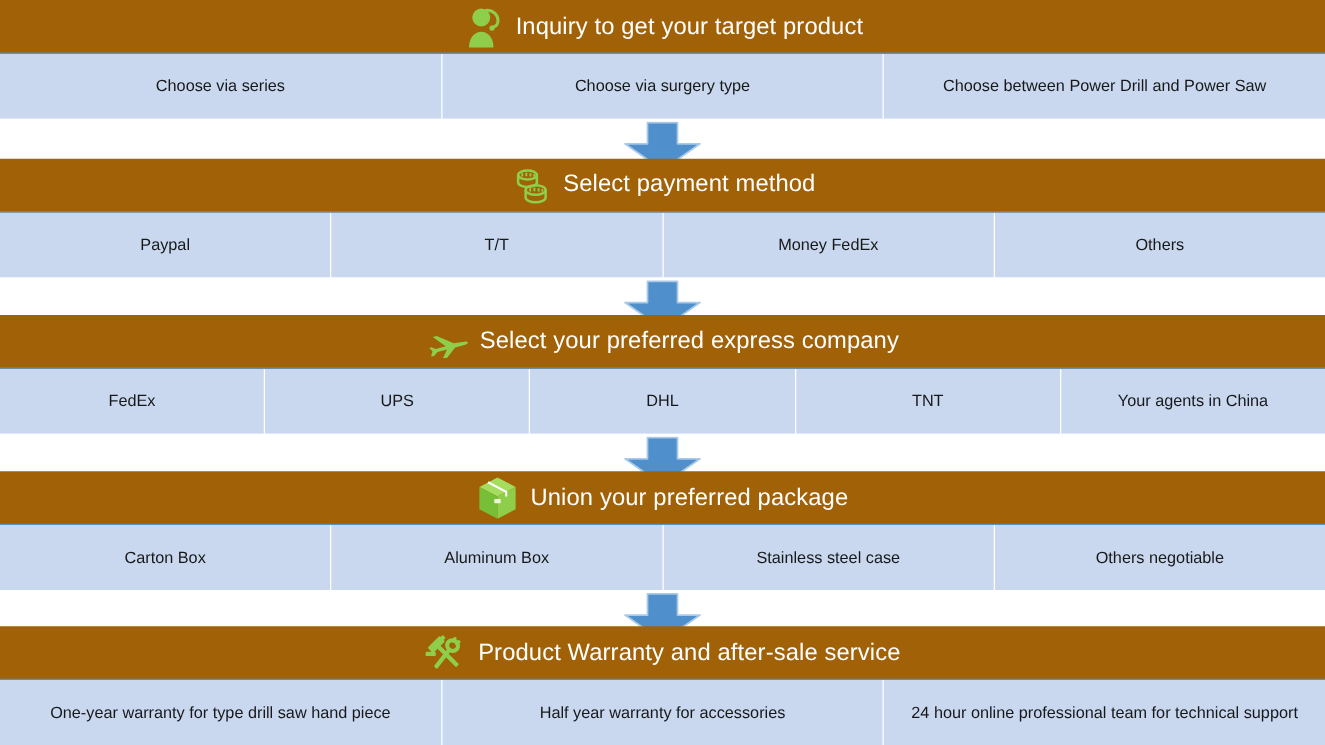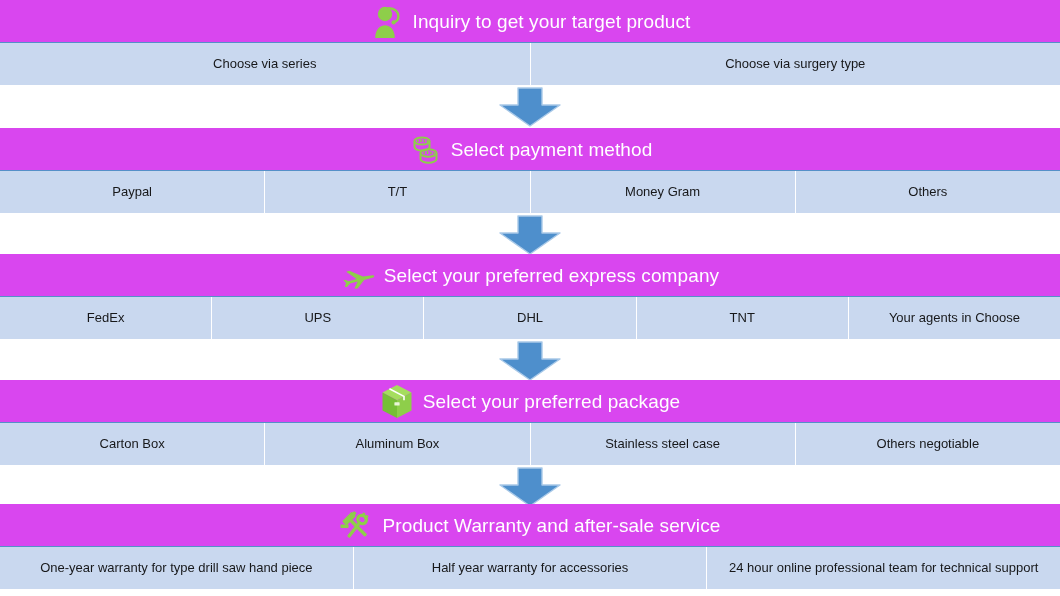--- a/index.html
+++ b/index.html
@@ -14,21 +14,21 @@
     width:1060px;height:596px;
     display:flex;flex-direction:column;
   }
 
   
   .stage{position:relative;}
 
   .stage-header{
     position:relative;
     height:43px;
-    background:#d946ef;
+    background:#a16207;
     border-bottom:1px solid #5590c8;
     display:flex;
     align-items:center;
     justify-content:center;
     box-sizing:border-box;
   }
   .stage-header .hdr-inner{
     display:flex;align-items:center;gap:9px;
   }
   .stage-icon{
@@ -42,21 +42,21 @@
   .stage-title{
     color:#ffffff;
     font-size:19px;
     font-weight:400;
     letter-spacing:0.1px;
     white-space:nowrap;
     line-height:1;
   }
 
   .stage-options{
-    height:42px;
+    height:52px;
     background:#c9d8ef;
     display:flex;
     box-sizing:border-box;
   }
   .opt{
     flex:1 1 0;
     display:flex;
     align-items:center;
     justify-content:center;
     text-align:center;
@@ -105,20 +105,21 @@
             <path d="M17 3.2 C23 3.2 26.4 7 26.4 11.4 C26.4 14.4 24.6 16.2 22.4 16.8" fill="none" stroke="#8ece4a" stroke-width="2.4" stroke-linecap="round"></path>
             <circle cx="21.6" cy="17.4" r="2.1" fill="#8ece4a"></circle>
           </svg>
         </span>
         <span class="stage-title">Inquiry to get your target product</span>
       </div>
     </div>
     <div class="stage-options">
       <div class="opt">Choose via series</div>
       <div class="opt">Choose via surgery type</div>
+      <div class="opt">Choose  between Power Drill and Power Saw</div>
     </div>
   </div>
 
   <div class="connector c1">
     <span class="arrow">
       <svg width="64" height="40" viewBox="0 0 64 40">
         <polygon points="20,1 44,1 44,18 62,18 32,39 2,18 20,18" fill="#4e8fcc" stroke="#a9c9e8" stroke-width="1.4" stroke-linejoin="round"></polygon>
       </svg>
     </span>
   </div>
@@ -145,21 +146,21 @@
               <rect x="24.2" y="19.2" width="1.4" height="2.2"></rect>
             </g>
           </svg>
         </span>
         <span class="stage-title">Select payment method</span>
       </div>
     </div>
     <div class="stage-options">
       <div class="opt">Paypal</div>
       <div class="opt">T/T</div>
-      <div class="opt">Money Gram</div>
+      <div class="opt">Money FedEx</div>
       <div class="opt">Others</div>
     </div>
   </div>
 
   <div class="connector c2">
     <span class="arrow">
       <svg width="64" height="40" viewBox="0 0 64 40">
         <polygon points="20,1 44,1 44,18 62,18 32,39 2,18 20,18" fill="#4e8fcc" stroke="#a9c9e8" stroke-width="1.4" stroke-linejoin="round"></polygon>
       </svg>
     </span>
@@ -177,21 +178,21 @@
           </svg>
         </span>
         <span class="stage-title">Select your preferred express company</span>
       </div>
     </div>
     <div class="stage-options">
       <div class="opt">FedEx</div>
       <div class="opt">UPS</div>
       <div class="opt">DHL</div>
       <div class="opt">TNT</div>
-      <div class="opt">Your agents in Choose</div>
+      <div class="opt">Your agents in China</div>
     </div>
   </div>
 
   <div class="connector c3">
     <span class="arrow">
       <svg width="64" height="40" viewBox="0 0 64 40">
         <polygon points="20,1 44,1 44,18 62,18 32,39 2,18 20,18" fill="#4e8fcc" stroke="#a9c9e8" stroke-width="1.4" stroke-linejoin="round"></polygon>
       </svg>
     </span>
   </div>
@@ -201,21 +202,21 @@
       <div class="hdr-inner">
         <span class="stage-icon">
           <svg width="32" height="36" viewBox="0 0 32 36">
             <polygon points="16,1 30.5,8.6 16,16.2 1.5,8.6" fill="#a5dd5e"></polygon>
             <polygon points="1.5,8.6 16,16.2 16,34 1.5,26.4" fill="#76bf36"></polygon>
             <polygon points="16,16.2 30.5,8.6 30.5,26.4 16,34" fill="#8ece4a"></polygon>
             <polyline points="8.4,4.8 23,12.4 23,16.2" fill="none" stroke="#ffffff" stroke-width="1.6"></polyline>
             <rect x="13.4" y="18.2" width="5.2" height="3.4" rx="0.6" fill="#e9f6d8"></rect>
           </svg>
         </span>
-        <span class="stage-title">Select your preferred package</span>
+        <span class="stage-title">Union your preferred package</span>
       </div>
     </div>
     <div class="stage-options">
       <div class="opt">Carton Box</div>
       <div class="opt">Aluminum Box</div>
       <div class="opt">Stainless steel case</div>
       <div class="opt">Others negotiable</div>
     </div>
   </div>
 

